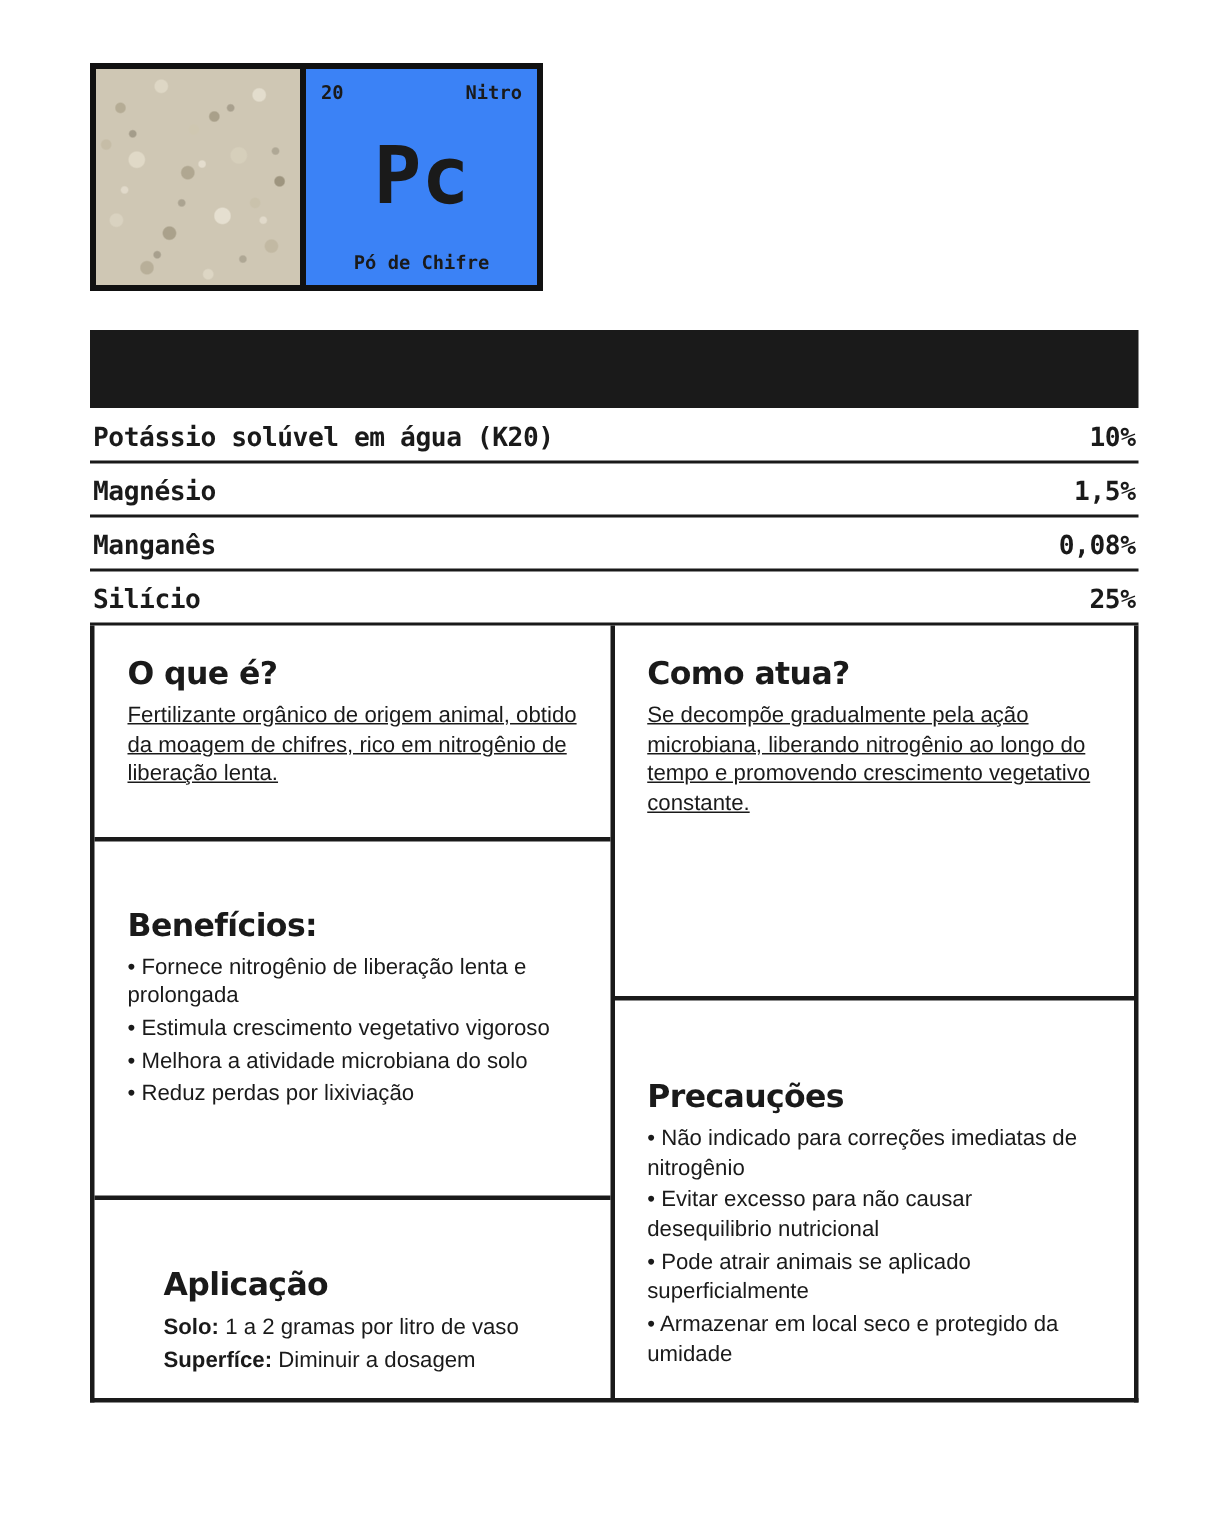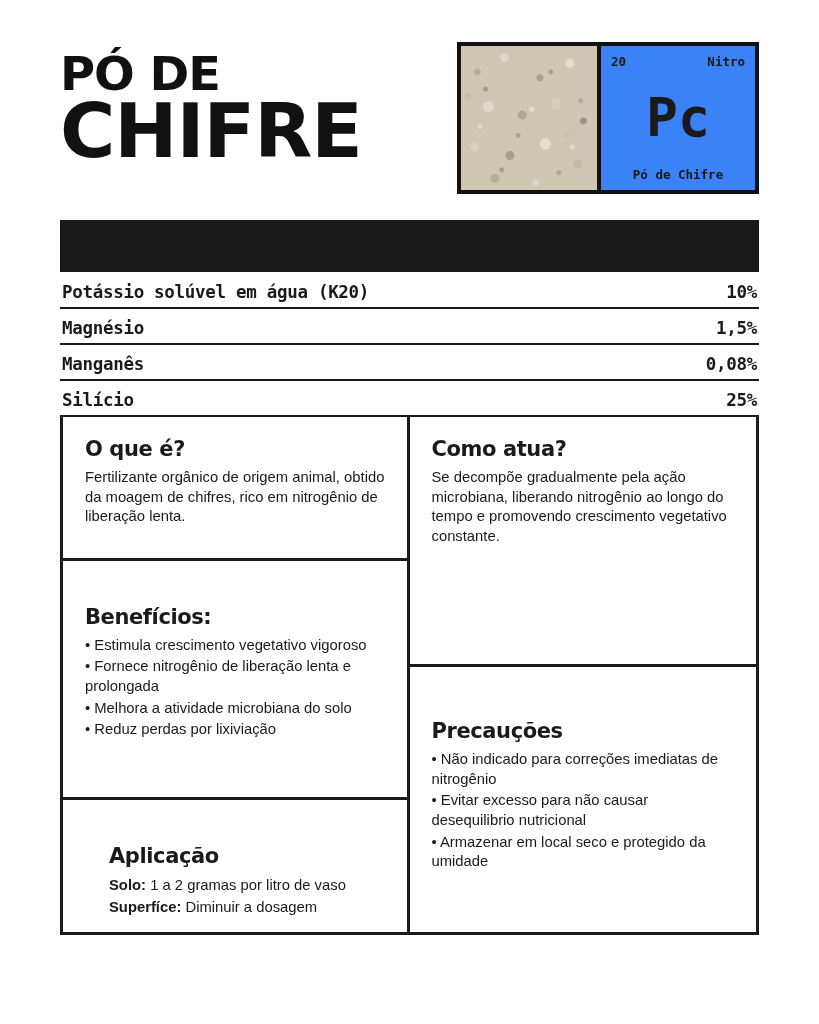--- a/index.html
+++ b/index.html
@@ -195,20 +195,21 @@
     font-family: "DejaVu Sans", sans-serif;
     font-weight: 700;
     font-size: 21px;
     letter-spacing: -0.4px;
     margin: 0 0 7px 0;
   }
   .cell-text {
     font-size: 14.8px;
     line-height: 1.33;
     margin: 0;
+    text-decoration: underline;
   }
   .cell-list {
     margin: 0;
     padding: 0;
     list-style: none;
     font-size: 14.8px;
     line-height: 1.33;
   }
   .cell-list li {
     margin-bottom: 2px;
@@ -227,24 +228,20 @@
   .h-apl  { flex: 1; margin-left: 24px; }
   .h-como { height: 250px; }
   .h-prec { flex: 1; margin-top: 32px; }
 </style>
 </head>
 <body>
 
 <div class="sheet">
 
   <div class="header">
-    <div class="title-block">
-      <div class="title-line1">PÓ DE</div>
-      <div class="title-line2">CHIFRE</div>
-    </div>
 
     <div class="element-card">
       <div class="element-img"></div>
       <div class="element-info">
         <div class="element-top">
           <span>20</span>
           <span>Nitro</span>
         </div>
         <div class="element-symbol">Pc</div>
         <div class="element-name">Pó de Chifre</div>
@@ -278,22 +275,22 @@
     <div class="col-left">
 
       <div class="cell b-bottom h-qe">
         <h2 class="cell-title">O que é?</h2>
         <p class="cell-text">Fertilizante orgânico de origem animal, obtido da moagem de chifres, rico em nitrogênio de liberação lenta.</p>
       </div>
 
       <div class="cell b-bottom h-ben">
         <h2 class="cell-title">Benefícios:</h2>
         <ul class="cell-list">
+          <li>• Fornece nitrogênio de liberação lenta e prolongada</li>
           <li>• Estimula crescimento vegetativo vigoroso</li>
-          <li>• Fornece nitrogênio de liberação lenta e prolongada</li>
           <li>• Melhora a atividade microbiana do solo</li>
           <li>• Reduz perdas por lixiviação</li>
         </ul>
       </div>
 
       <div class="cell h-apl">
         <h2 class="cell-title">Aplicação</h2>
         <p class="app-line">
           <b>Solo:</b>
           <span>1 a 2 gramas por litro de vaso</span>
@@ -311,20 +308,21 @@
       <div class="cell b-bottom h-como">
         <h2 class="cell-title">Como atua?</h2>
         <p class="cell-text">Se decompõe gradualmente pela ação microbiana, liberando nitrogênio ao longo do tempo e promovendo crescimento vegetativo constante.</p>
       </div>
 
       <div class="cell h-prec">
         <h2 class="cell-title">Precauções</h2>
         <ul class="cell-list">
           <li>• Não indicado para correções imediatas de nitrogênio</li>
           <li>• Evitar excesso para não causar desequilibrio nutricional</li>
+          <li>• Pode atrair animais se aplicado superficialmente</li>
           <li>• Armazenar em local seco e protegido da umidade</li>
         </ul>
       </div>
 
     </div>
 
   </div>
 
 </div>
 

